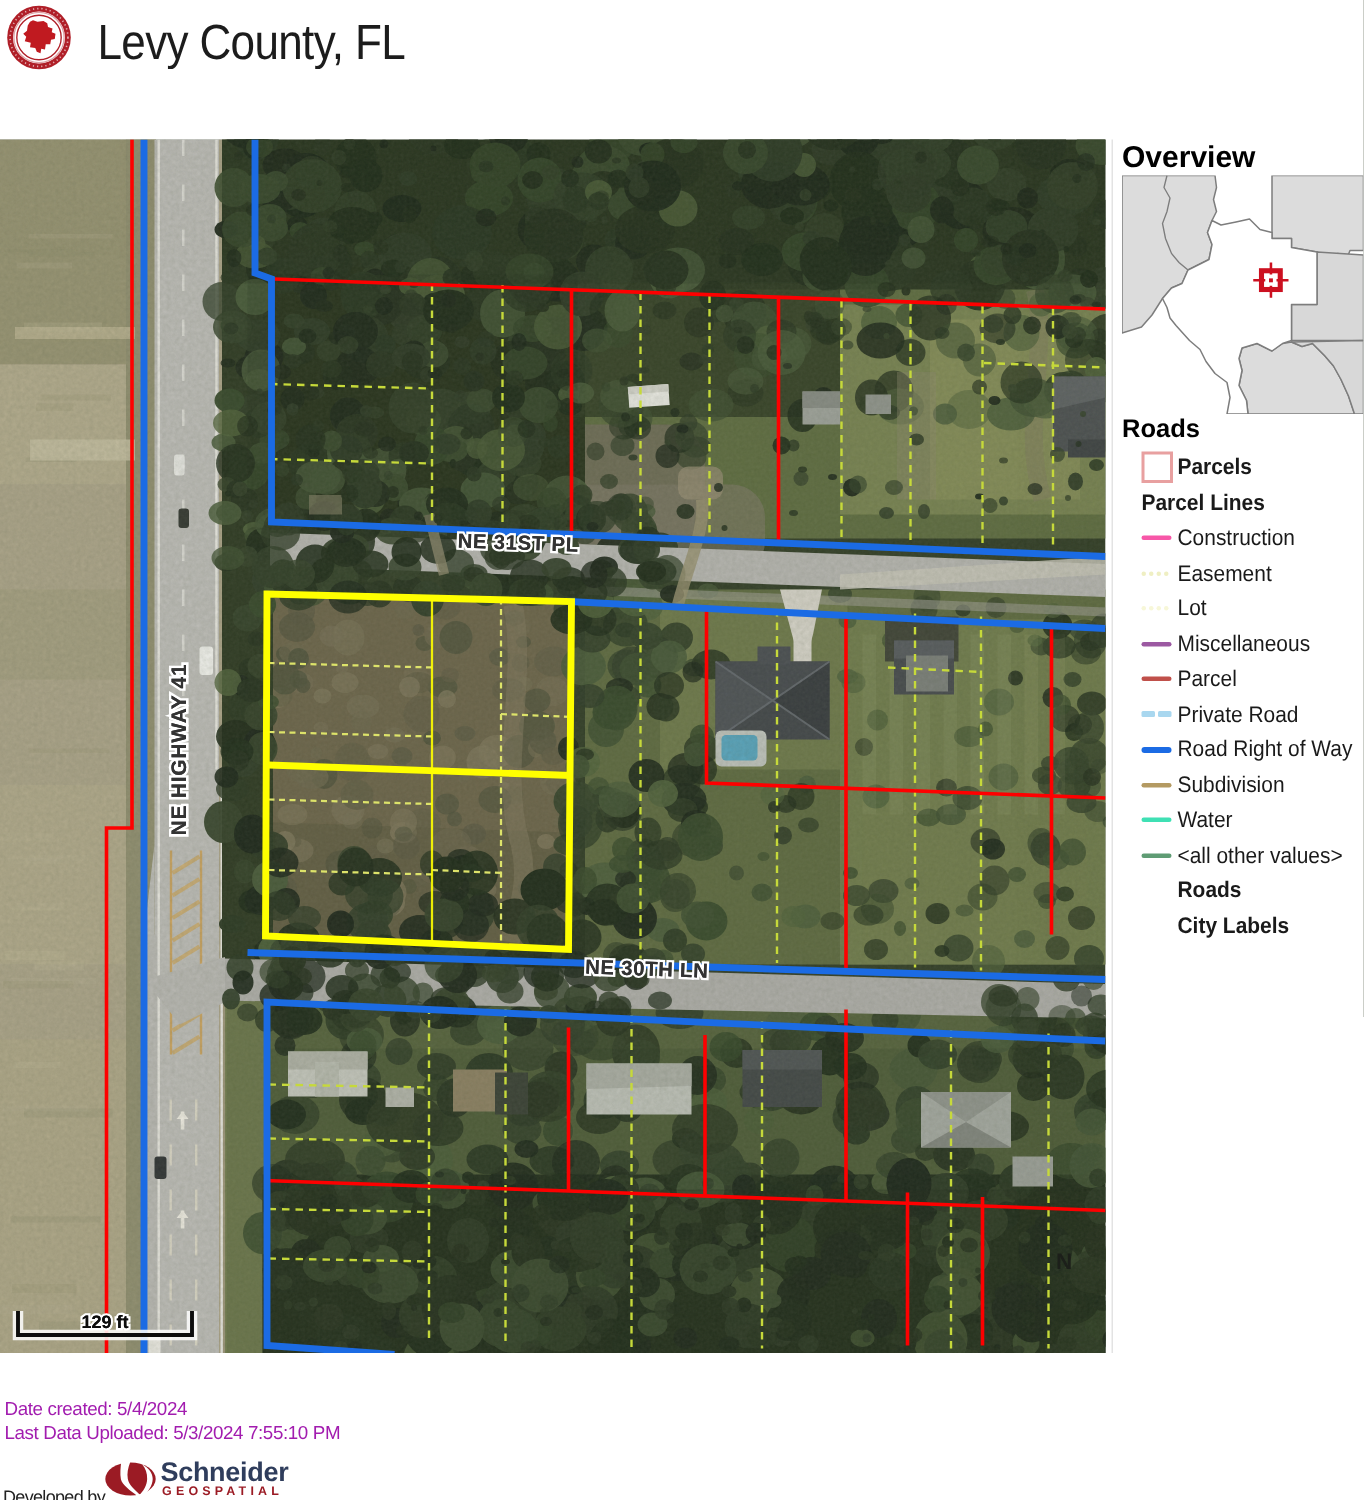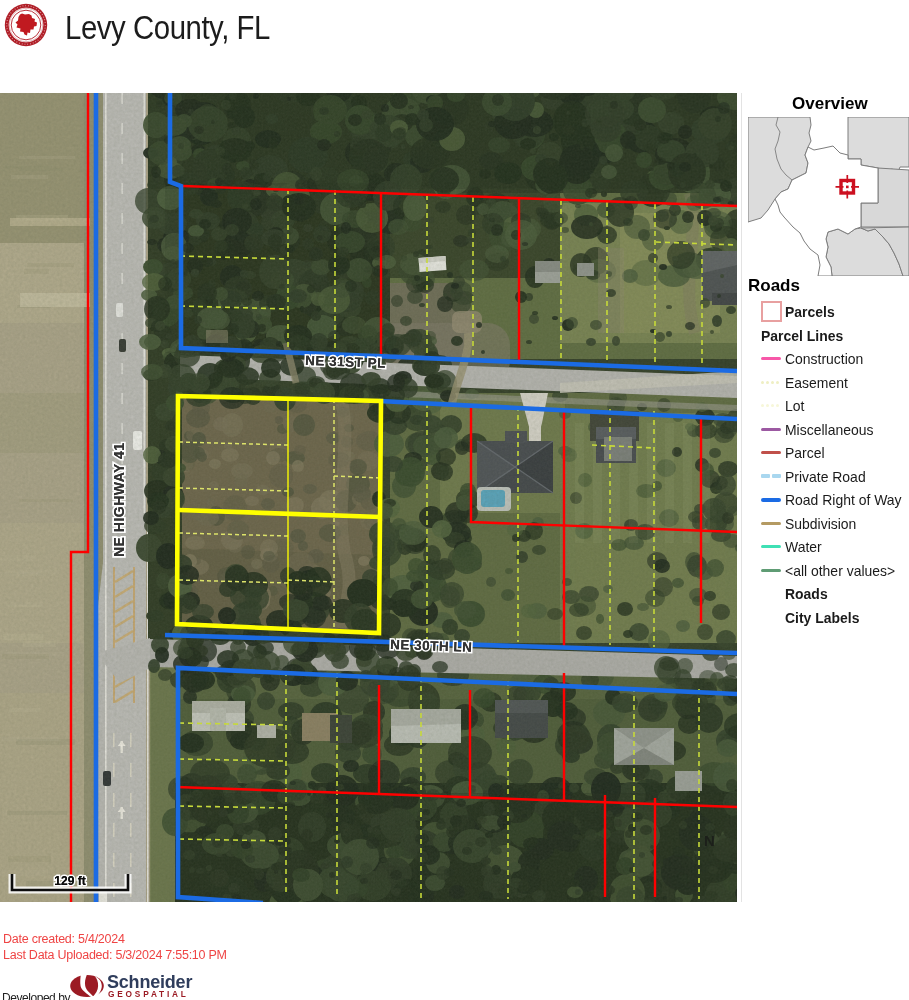--- a/index.html
+++ b/index.html
@@ -1,28 +1,28 @@
 <!DOCTYPE html>
 <html><head>
 <meta charset="utf-8">
 <title>Levy County, FL</title>
 <style>
 html,body { margin:0; padding:0; background:#ffffff; }
 body { width:909px; height:1000px; position:relative; font-family:"Liberation Sans",sans-serif; overflow:hidden; }
 .abs { position:absolute; }
 #hdrtitle { left:65px; top:9px; font-size:33px; color:#1c1c1c; letter-spacing:-0.5px; transform:scaleX(0.89); transform-origin:0 0; }
 #mapbox { left:0; top:93px; width:737px; height:809px; }
-#ovtitle { left:792px; top:94px; font-size:17px; font-weight:bold; color:#000; }
+#ovtitle { left:748px; top:94px; font-size:20px; font-weight:bold; color:#000; }
 #legtitle { left:748px; top:276px; font-size:17px; font-weight:bold; color:#000; }
 #legend { left:761px; top:300px; width:150px; }
 .lrow { height:23.5px; display:flex; align-items:center; font-size:15px; color:#1a1a1a; white-space:nowrap; }
 .lrow.bold { font-weight:bold; }
 .sw { width:24px; margin-right:0px; display:inline-flex; align-items:center; justify-content:flex-start; flex:none; }
 .lt { display:inline-block; transform:scaleX(0.93); transform-origin:0 50%; }
-#footer { left:3px; top:931px; font-size:12.5px; letter-spacing:-0.25px; color:#ef4444; line-height:16.2px; }
+#footer { left:3px; top:931px; font-size:12.5px; letter-spacing:-0.25px; color:#a21caf; line-height:16.2px; }
 #devby { left:2px; top:974px; font-size:12px; letter-spacing:-0.45px; color:#222;margin-top:17px; }
 #divider { left:741px; top:93px; width:1px; height:809px; background:#e3e3e3; }
 </style>
 </head>
 <body>
 
 <svg class="abs" style="left:4px;top:3px" width="44" height="44" viewBox="0 0 44 44">
 <circle cx="22" cy="22" r="21.2" fill="#b01f28"></circle>
 <circle cx="22" cy="22" r="19.3" fill="none" stroke="#ffffff" stroke-width="1.1" stroke-dasharray="0.8 2" opacity="0.65"></circle>
 <circle cx="22" cy="22" r="17.3" fill="#ffffff"></circle>

